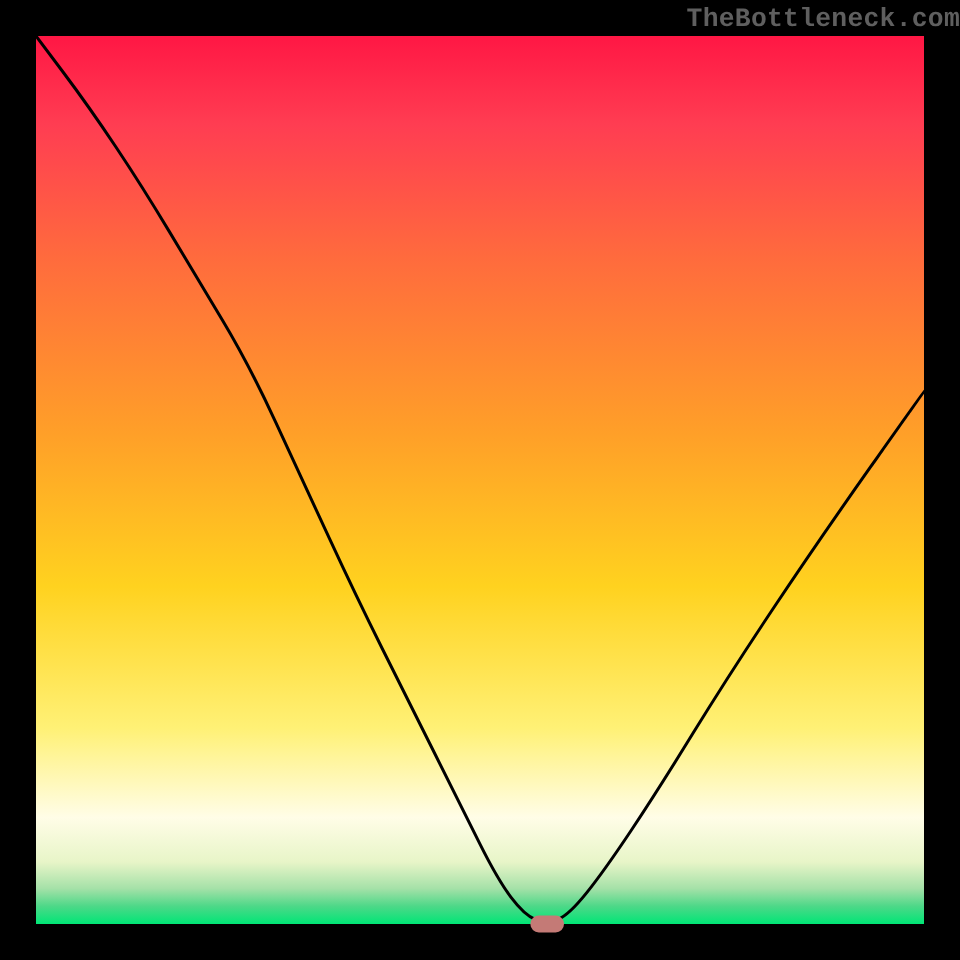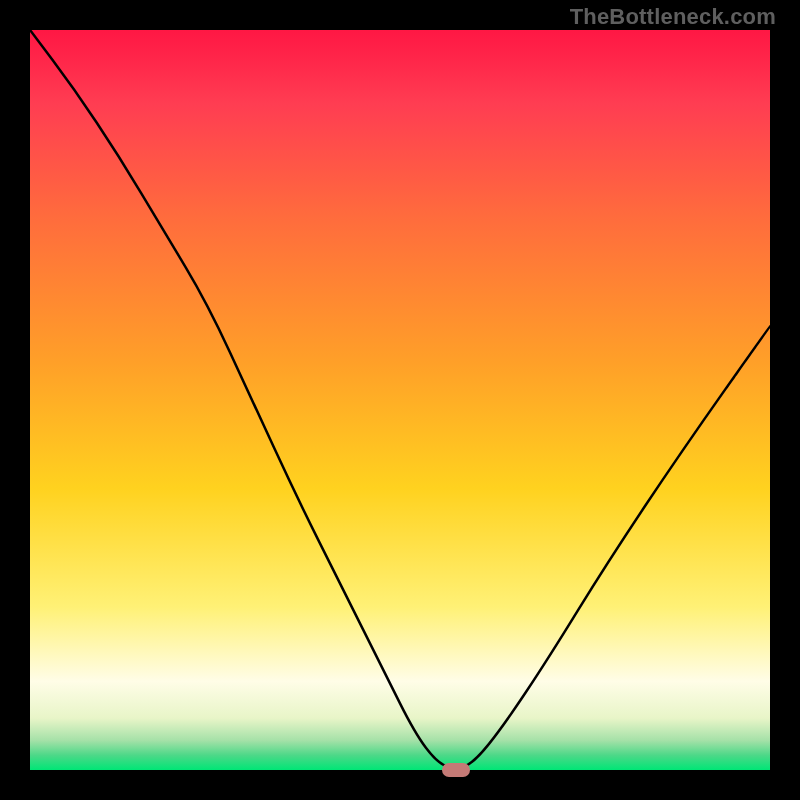--- a/index.html
+++ b/index.html
@@ -43,22 +43,22 @@
     position: absolute;
     width: 28px;
     height: 14px;
     border-radius: 7px;
     background: #c47a76;
     transform: translate(-50%, -50%);
   }
   .watermark {
     position: absolute;
     top: 4px;
-    right: 24px;
-    font-family: Liberation Sans, sans-serif;
+    right: 0;
+    font-family: Liberation Mono, monospace;
     font-size: 22px;
     font-weight: 600;
     color: #5f5f5f;
     letter-spacing: 0.2px;
   }
 </style>
 </head>
 <body>
 
 <div class="canvas">

